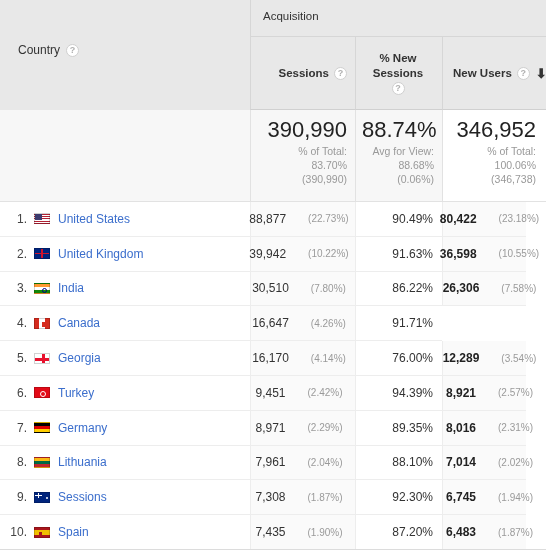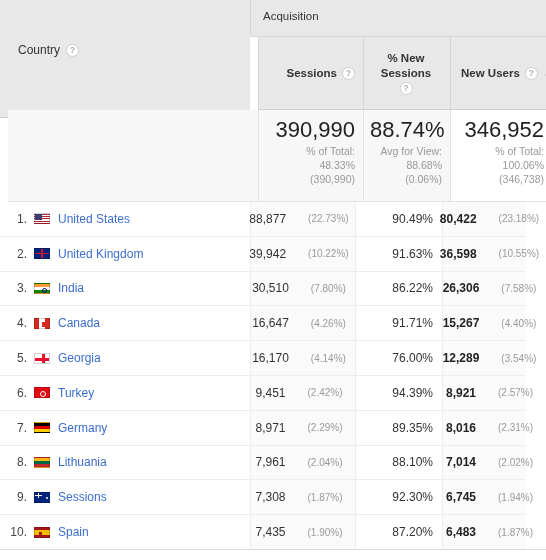--- a/index.html
+++ b/index.html
@@ -34,21 +34,20 @@
     position: absolute; left: 12px; top: 10px;
     font-size: 11.5px; color: #333; font-weight: normal;
   }
   .hdr-metric {
     position: absolute; top: 37px; height: 73px;
     background: #e8e8e8;
     border-left: 1px solid #d6d6d6;
     border-bottom: 1px solid #d0d0d0;
     display: flex; align-items: center; justify-content: flex-end;
     padding: 0 8px 0 6px;
-    margin-left: 8px;
   }
   .m1 { left: 250px;  width: 105px; }
   .m2 { left: 355px;  width: 87px;  justify-content: center; }
   .m3 { left: 442px;  width: 104px; justify-content: flex-start; padding-left: 10px; }
   .m-inner { font-size: 11.5px; color: #333; font-weight: bold; line-height: 1.25; }
   .m1 .m-inner { display: flex; align-items: center; gap: 5px; white-space: nowrap; }
   .m2 .m-inner { text-align: center; }
   .m3 .m-inner { display: flex; align-items: center; gap: 5px; white-space: nowrap; }
 
   
@@ -56,21 +55,21 @@
     display: inline-flex; align-items: center; justify-content: center;
     width: 13px; height: 13px; border-radius: 50%;
     background: #ffffff; border: 1px solid #cfcfcf;
     color: #b0b0b0; font-size: 9px; font-weight: bold;
     line-height: 1; flex: 0 0 auto;
   }
   .qmark-center { margin: 2px auto 0 auto; }
   .sort-arrow { font-size: 13px; color: #333; line-height: 1; margin-left: 1px; }
 
   
-  .sum { position: absolute; left: 8px; top: 110px; width: 512px; height: 92px; }
+  .sum { position: absolute; left: 0; top: 110px; width: 512px; height: 92px; }
   .sum-dim {
     position: absolute; left: 0; top: 0; width: 250px; height: 92px;
     background: #f7f7f7; border-bottom: 1px solid #e2e2e2;
   }
   .sum-cell {
     position: absolute; top: 0; height: 92px;
     border-left: 1px solid #e2e2e2;
     border-bottom: 1px solid #e2e2e2;
     text-align: right;
     padding: 8px 8px 0 6px;
@@ -194,21 +193,21 @@
     </div>
   </div>
 
   <div class="sum">
     <div class="sum-dim"></div>
 
     <div class="sum-cell s1">
       <div class="sum-big">390,990</div>
       <div class="sum-sub">
         <div>% of Total:</div>
-        <div>48.33%</div>
+        <div>83.70%</div>
         <div>(390,990)</div>
       </div>
     </div>
 
     <div class="sum-cell s2">
       <div class="sum-big">88.74%</div>
       <div class="sum-sub">
         <div>Avg for View:</div>
         <div>88.68%</div>
         <div>(0.06%)</div>
@@ -286,24 +285,20 @@
           <span class="flag f-ca"></span>
           <a class="cname" href="#">Canada</a>
         </div>
         <div class="cell-num c1">
           <span class="val">16,647</span>
           <span class="pct">(4.26%)</span>
         </div>
         <div class="cell-num c2">
           <span class="val">91.71%</span>
         </div>
-        <div class="cell-num c3">
-          <span class="val-b">15,267</span>
-          <span class="pct">(4.40%)</span>
-        </div>
       </div>
       <div class="row">
         <div class="cell-dim">
           <span class="rank">5.</span>
           <span class="flag f-ge"></span>
           <a class="cname" href="#">Georgia</a>
         </div>
         <div class="cell-num c1">
           <span class="val">16,170</span>
           <span class="pct">(4.14%)</span>

